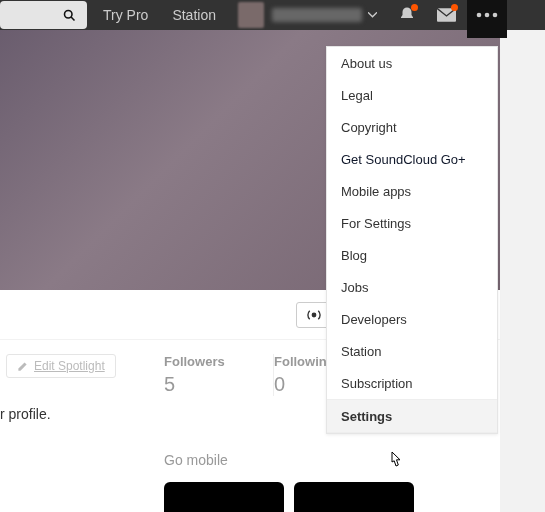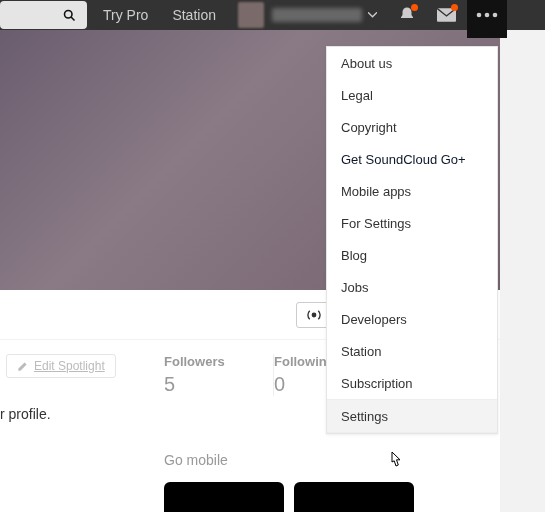--- a/index.html
+++ b/index.html
@@ -99,21 +99,21 @@
   .menu {
     position: absolute; top: 46px; left: 326px; width: 172px;
     background: #fff; border: 1px solid #e5e5e5; z-index: 20;
     box-shadow: 0 1px 3px rgba(0,0,0,.08);
   }
   .menu-item {
     height: 32px; display: flex; align-items: center; padding: 8px 14px;
     font-size: 13px; color: #333; cursor: pointer;
   }
   .menu-item.accent { color: #0f172a; }
-  .menu-item.hover { background: #f3f3f3; }
+  .menu-item.hover { background: #f3f3f3; font-weight: bold; }
   .menu-sep { height: 1px; background: #eee; }
   
   .cursor {
     position: absolute; z-index: 50; left: 386px; top: 451px;
     pointer-events: none;
   }
   svg { display: block; }
 </style>
 </head>
 <body>

